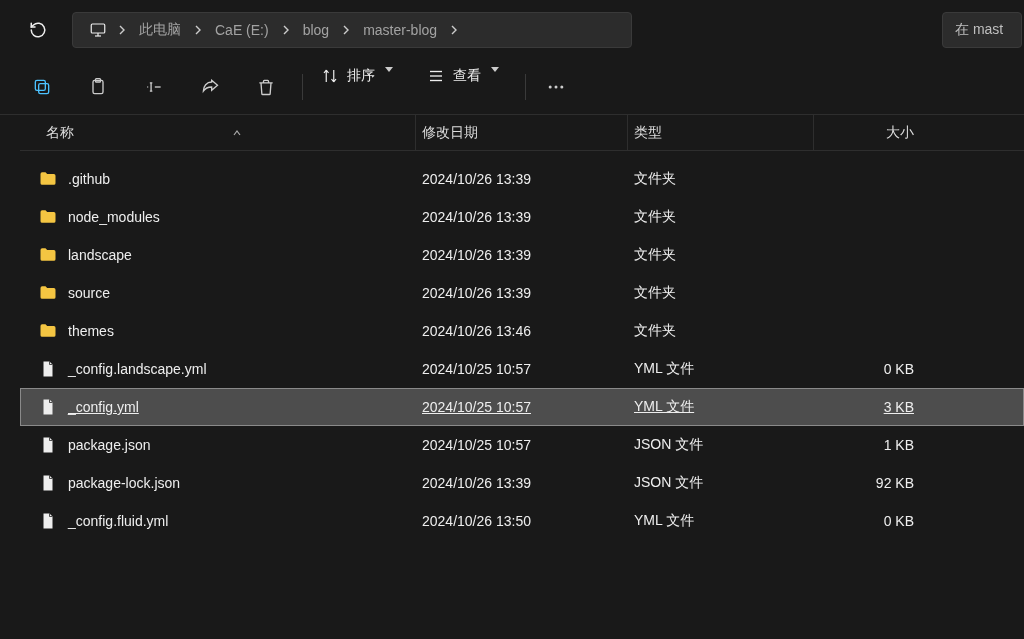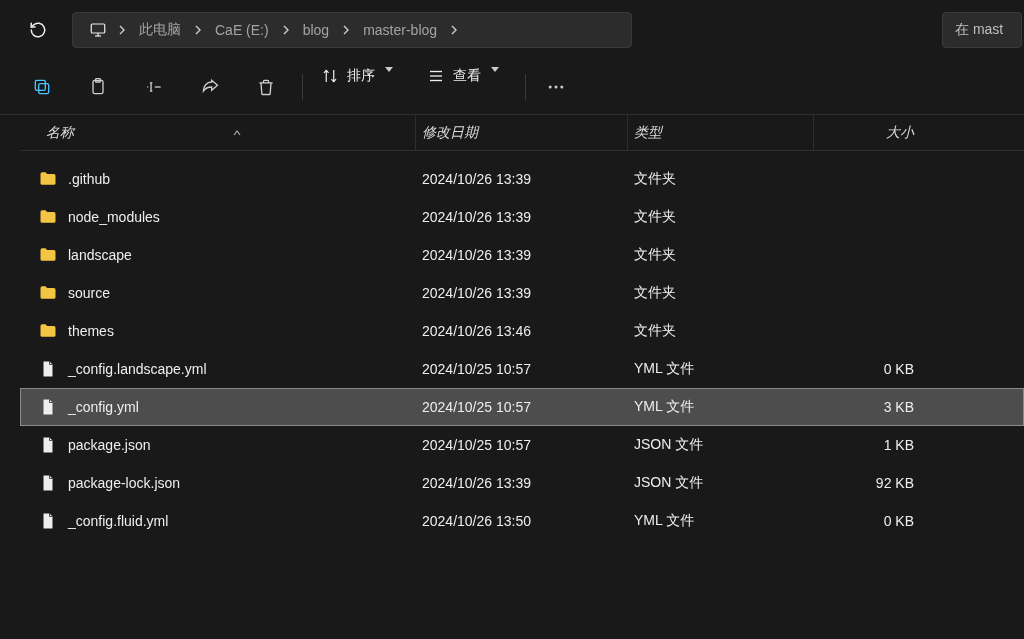--- a/index.html
+++ b/index.html
@@ -114,37 +114,38 @@
     height: 36px;
     align-items: center;
     border-bottom: 1px solid #2e2e2e;
     color: #ddd;
     font-size: 14px;
   }
   .col-name   { width: 396px; padding-left: 26px; display:flex; align-items:center; gap:6px;}
   .col-date   { width: 212px; padding-left: 6px;}
   .col-type   { width: 186px; padding-left: 6px;}
   .col-size   { width: 120px; padding-left: 6px; text-align: right; padding-right: 20px;}
-  .headers > div { border-right: 1px solid #2e2e2e; height: 100%; display:flex; align-items:center;font-style:italic;}
+  .headers > div { border-right: 1px solid #2e2e2e; height: 100%; display:flex; align-items:center;}
   .headers .col-size { border-right: none; }
 
   .rows { padding-top: 9px; }
   .row {
     display: flex;
     height: 38px;
     align-items: center;
     color: #eee;
     cursor: pointer;
   }
   .row .col-name { display: flex; align-items: center; gap: 10px; padding-left: 18px;}
   .row .col-size { justify-content: flex-end; }
   .row.selected {
     background: #4d4d4d;
     outline: 1px solid #8a8a8a;
     outline-offset: -1px;
+    text-decoration: underline;
   }
 
   .icon-folder, .icon-file {
     width: 20px; height: 20px; flex-shrink: 0;
     display: inline-flex; align-items: center; justify-content: center;
   }
   .icon-folder svg { fill: #f4c542; }
   .icon-file svg   { fill: #e8e8e8; }
 
   

